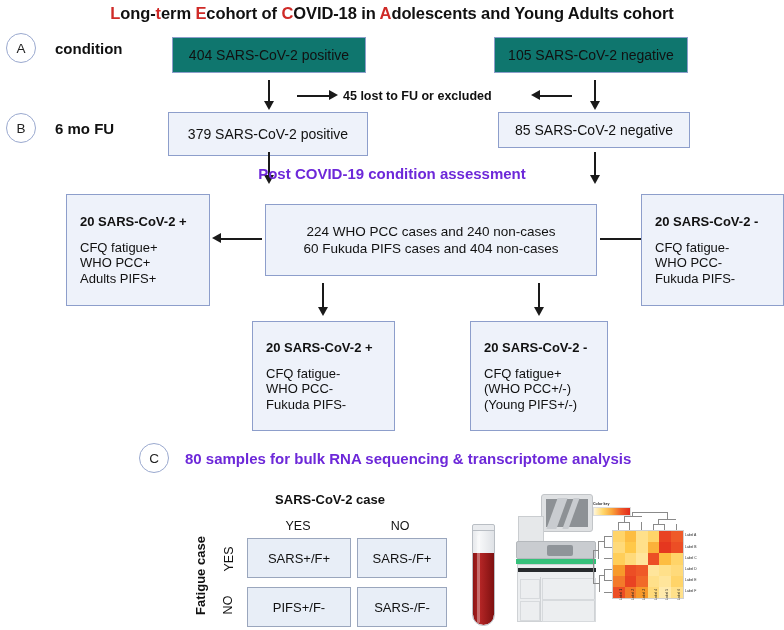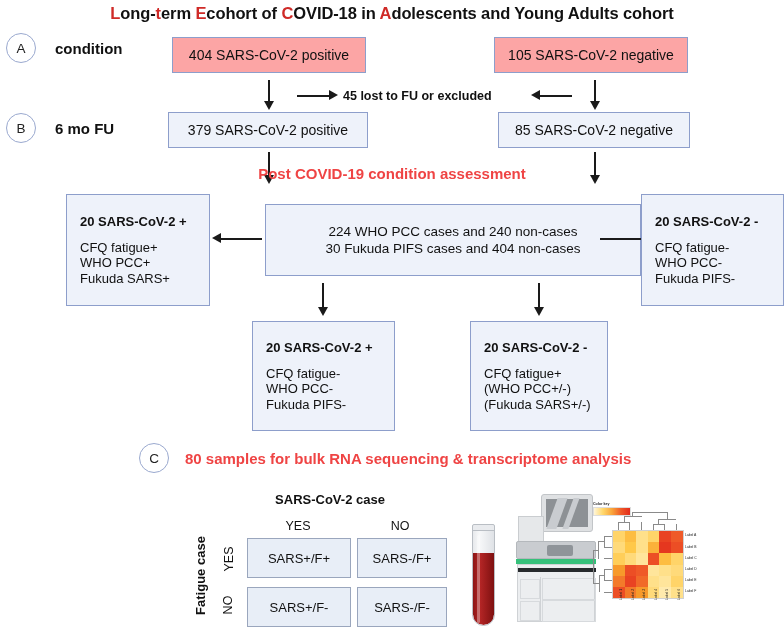--- a/index.html
+++ b/index.html
@@ -38,21 +38,21 @@
   }
 
   
   .fbox{
     border:1.4px solid #8d9ecb;
     background:#eef2fa;
     box-sizing:border-box;
     display:flex;flex-direction:column;
     justify-content:center;
   }
-  .fbox.white{background:#fca5a5;}
+  .fbox.white{background:#0f766e;}
   .fbox .ctr{
     text-align:center;font-size:14px;color:#111;
   }
   .fbox .bhead{
     font-size:13px;font-weight:bold;color:#111;margin-bottom:11px;
   }
   .fbox .bline{
     font-size:13px;color:#111;line-height:15.5px;
   }
   .pad{padding:0 13px;}
@@ -65,21 +65,21 @@
   .arrow{position:absolute;}
   .ar-shaft-v{position:absolute;width:2px;background:#1a1a1a;left:0;top:0;}
   .ar-shaft-h{position:absolute;height:2px;background:#1a1a1a;left:0;top:0;}
   .ar-head{position:absolute;width:0;height:0;}
   .head-down{border-left:5.5px solid transparent;border-right:5.5px solid transparent;border-top:9px solid #1a1a1a;}
   .head-right{border-top:5.5px solid transparent;border-bottom:5.5px solid transparent;border-left:9px solid #1a1a1a;}
   .head-left{border-top:5.5px solid transparent;border-bottom:5.5px solid transparent;border-right:9px solid #1a1a1a;}
 
   .small-note{font-size:12.5px;color:#111;}
 
-  .sect-head{font-size:15px;font-weight:bold;color:#ef4444;}
+  .sect-head{font-size:15px;font-weight:bold;color:#6d28d9;}
 
   
   .tcell{
     border:1.3px solid #9aa6bd;
     background:#e8eef7;
     box-sizing:border-box;
     display:flex;align-items:center;justify-content:center;
     font-size:13px;color:#111;
   }
   .rot{
@@ -159,59 +159,59 @@
   <div class="ar-shaft-h" style="width:34px;left:10px;top:4px;"></div>
   <div class="ar-head head-left" style="left:3px;top:-1px;"></div>
 </div>
 <div class="abs small-note" style="left:343px;top:89px;font-weight:bold;">45 lost to FU or excluded</div>
 
 <div class="abs step-circle" style="left:6px;top:113px;">
   <span>B</span>
 </div>
 <div class="abs row-label" style="left:55px;top:120px;">6 mo FU</div>
 
-<div class="abs fbox" style="left:168px;top:112px;width:200px;height:36px;">
+<div class="abs fbox" style="left:168px;top:112px;width:200px;height:44px;">
   <div class="ctr">379 SARS-CoV-2 positive</div>
 </div>
 
 <div class="abs fbox" style="left:498px;top:112px;width:192px;height:36px;">
   <div class="ctr">85 SARS-CoV-2 negative</div>
 </div>
 
 <div class="arrow" style="left:268px;top:152px;width:2px;height:32px;">
   <div class="ar-shaft-v" style="height:24px;"></div>
   <div class="ar-head head-down" style="left:-4.5px;top:23px;"></div>
 </div>
 <div class="arrow" style="left:594px;top:152px;width:2px;height:32px;">
   <div class="ar-shaft-v" style="height:24px;"></div>
   <div class="ar-head head-down" style="left:-4.5px;top:23px;"></div>
 </div>
 
 <div class="abs sect-head" style="left:0;top:165px;width:784px;text-align:center;">Post COVID-19 condition assessment</div>
 
-<div class="abs fbox" style="left:265px;top:204px;width:376px;height:72px;">
+<div class="abs fbox" style="left:265px;top:204px;width:332px;height:72px;">
   <div class="center-lines">224 WHO PCC cases and 240 non-cases</div>
-  <div class="center-lines">30 Fukuda PIFS cases and 404 non-cases</div>
+  <div class="center-lines">60 Fukuda PIFS cases and 404 non-cases</div>
 </div>
 
 <div class="arrow" style="left:210px;top:233px;width:52px;height:12px;">
   <div class="ar-shaft-h" style="width:42px;left:10px;top:5px;"></div>
   <div class="ar-head head-left" style="left:2px;top:0px;"></div>
 </div>
 
 <div class="arrow" style="left:600px;top:233px;width:52px;height:12px;">
   <div class="ar-shaft-h" style="width:42px;top:5px;"></div>
   <div class="ar-head head-right" style="left:41px;top:0px;"></div>
 </div>
 
 <div class="abs fbox pad" style="left:66px;top:194px;width:144px;height:112px;">
   <div class="bhead">20 SARS-CoV-2 +</div>
   <div class="bline">CFQ fatigue+</div>
   <div class="bline">WHO PCC+</div>
-  <div class="bline">Fukuda SARS+</div>
+  <div class="bline">Adults PIFS+</div>
 </div>
 
 <div class="abs fbox pad" style="left:641px;top:194px;width:143px;height:112px;">
   <div class="bhead">20 SARS-CoV-2 -</div>
   <div class="bline">CFQ fatigue-</div>
   <div class="bline">WHO PCC-</div>
   <div class="bline">Fukuda PIFS-</div>
 </div>
 
 <div class="arrow" style="left:322px;top:283px;width:2px;height:34px;">
@@ -227,21 +227,21 @@
   <div class="bhead">20 SARS-CoV-2 +</div>
   <div class="bline">CFQ fatigue-</div>
   <div class="bline">WHO PCC-</div>
   <div class="bline">Fukuda PIFS-</div>
 </div>
 
 <div class="abs fbox pad" style="left:470px;top:321px;width:138px;height:110px;">
   <div class="bhead">20 SARS-CoV-2 -</div>
   <div class="bline">CFQ fatigue+</div>
   <div class="bline">(WHO PCC+/-)</div>
-  <div class="bline">(Fukuda SARS+/-)</div>
+  <div class="bline">(Young PIFS+/-)</div>
 </div>
 
 <div class="abs step-circle" style="left:139px;top:443px;">
   <span>C</span>
 </div>
 <div class="abs sect-head" style="left:185px;top:450px;">80 samples for bulk RNA sequencing &amp; transcriptome analysis</div>
 
 <div class="abs tcolhead" style="left:240px;top:492px;width:180px;">SARS-CoV-2 case</div>
 
 <div class="abs thead" style="left:258px;top:519px;width:80px;">YES</div>
@@ -257,21 +257,21 @@
   <div class="rot" style="font-size:12.5px;">NO</div>
 </div>
 
 <div class="abs tcell" style="left:247px;top:538px;width:104px;height:40px;">
   <span>SARS+/F+</span>
 </div>
 <div class="abs tcell" style="left:357px;top:538px;width:90px;height:40px;">
   <span>SARS-/F+</span>
 </div>
 <div class="abs tcell" style="left:247px;top:587px;width:104px;height:40px;">
-  <span>SARS+/F-</span>
+  <span>PIFS+/F-</span>
 </div>
 <div class="abs tcell" style="left:357px;top:587px;width:90px;height:40px;">
   <span>SARS-/F-</span>
 </div>
 
 <div class="abs" style="left:464px;top:500px;width:40px;height:128px;">
   <div class="tube-cap" style="left:8px;top:24px;width:23px;height:12px;"></div>
   <div class="tube-body" style="left:8px;top:30px;width:23px;height:96px;">
     <div class="tube-blood" style="height:72px;"></div>
     <div style="position:absolute;left:4px;top:4px;width:3px;height:88px;background:rgba(255,255,255,0.35);border-radius:2px;"></div>

